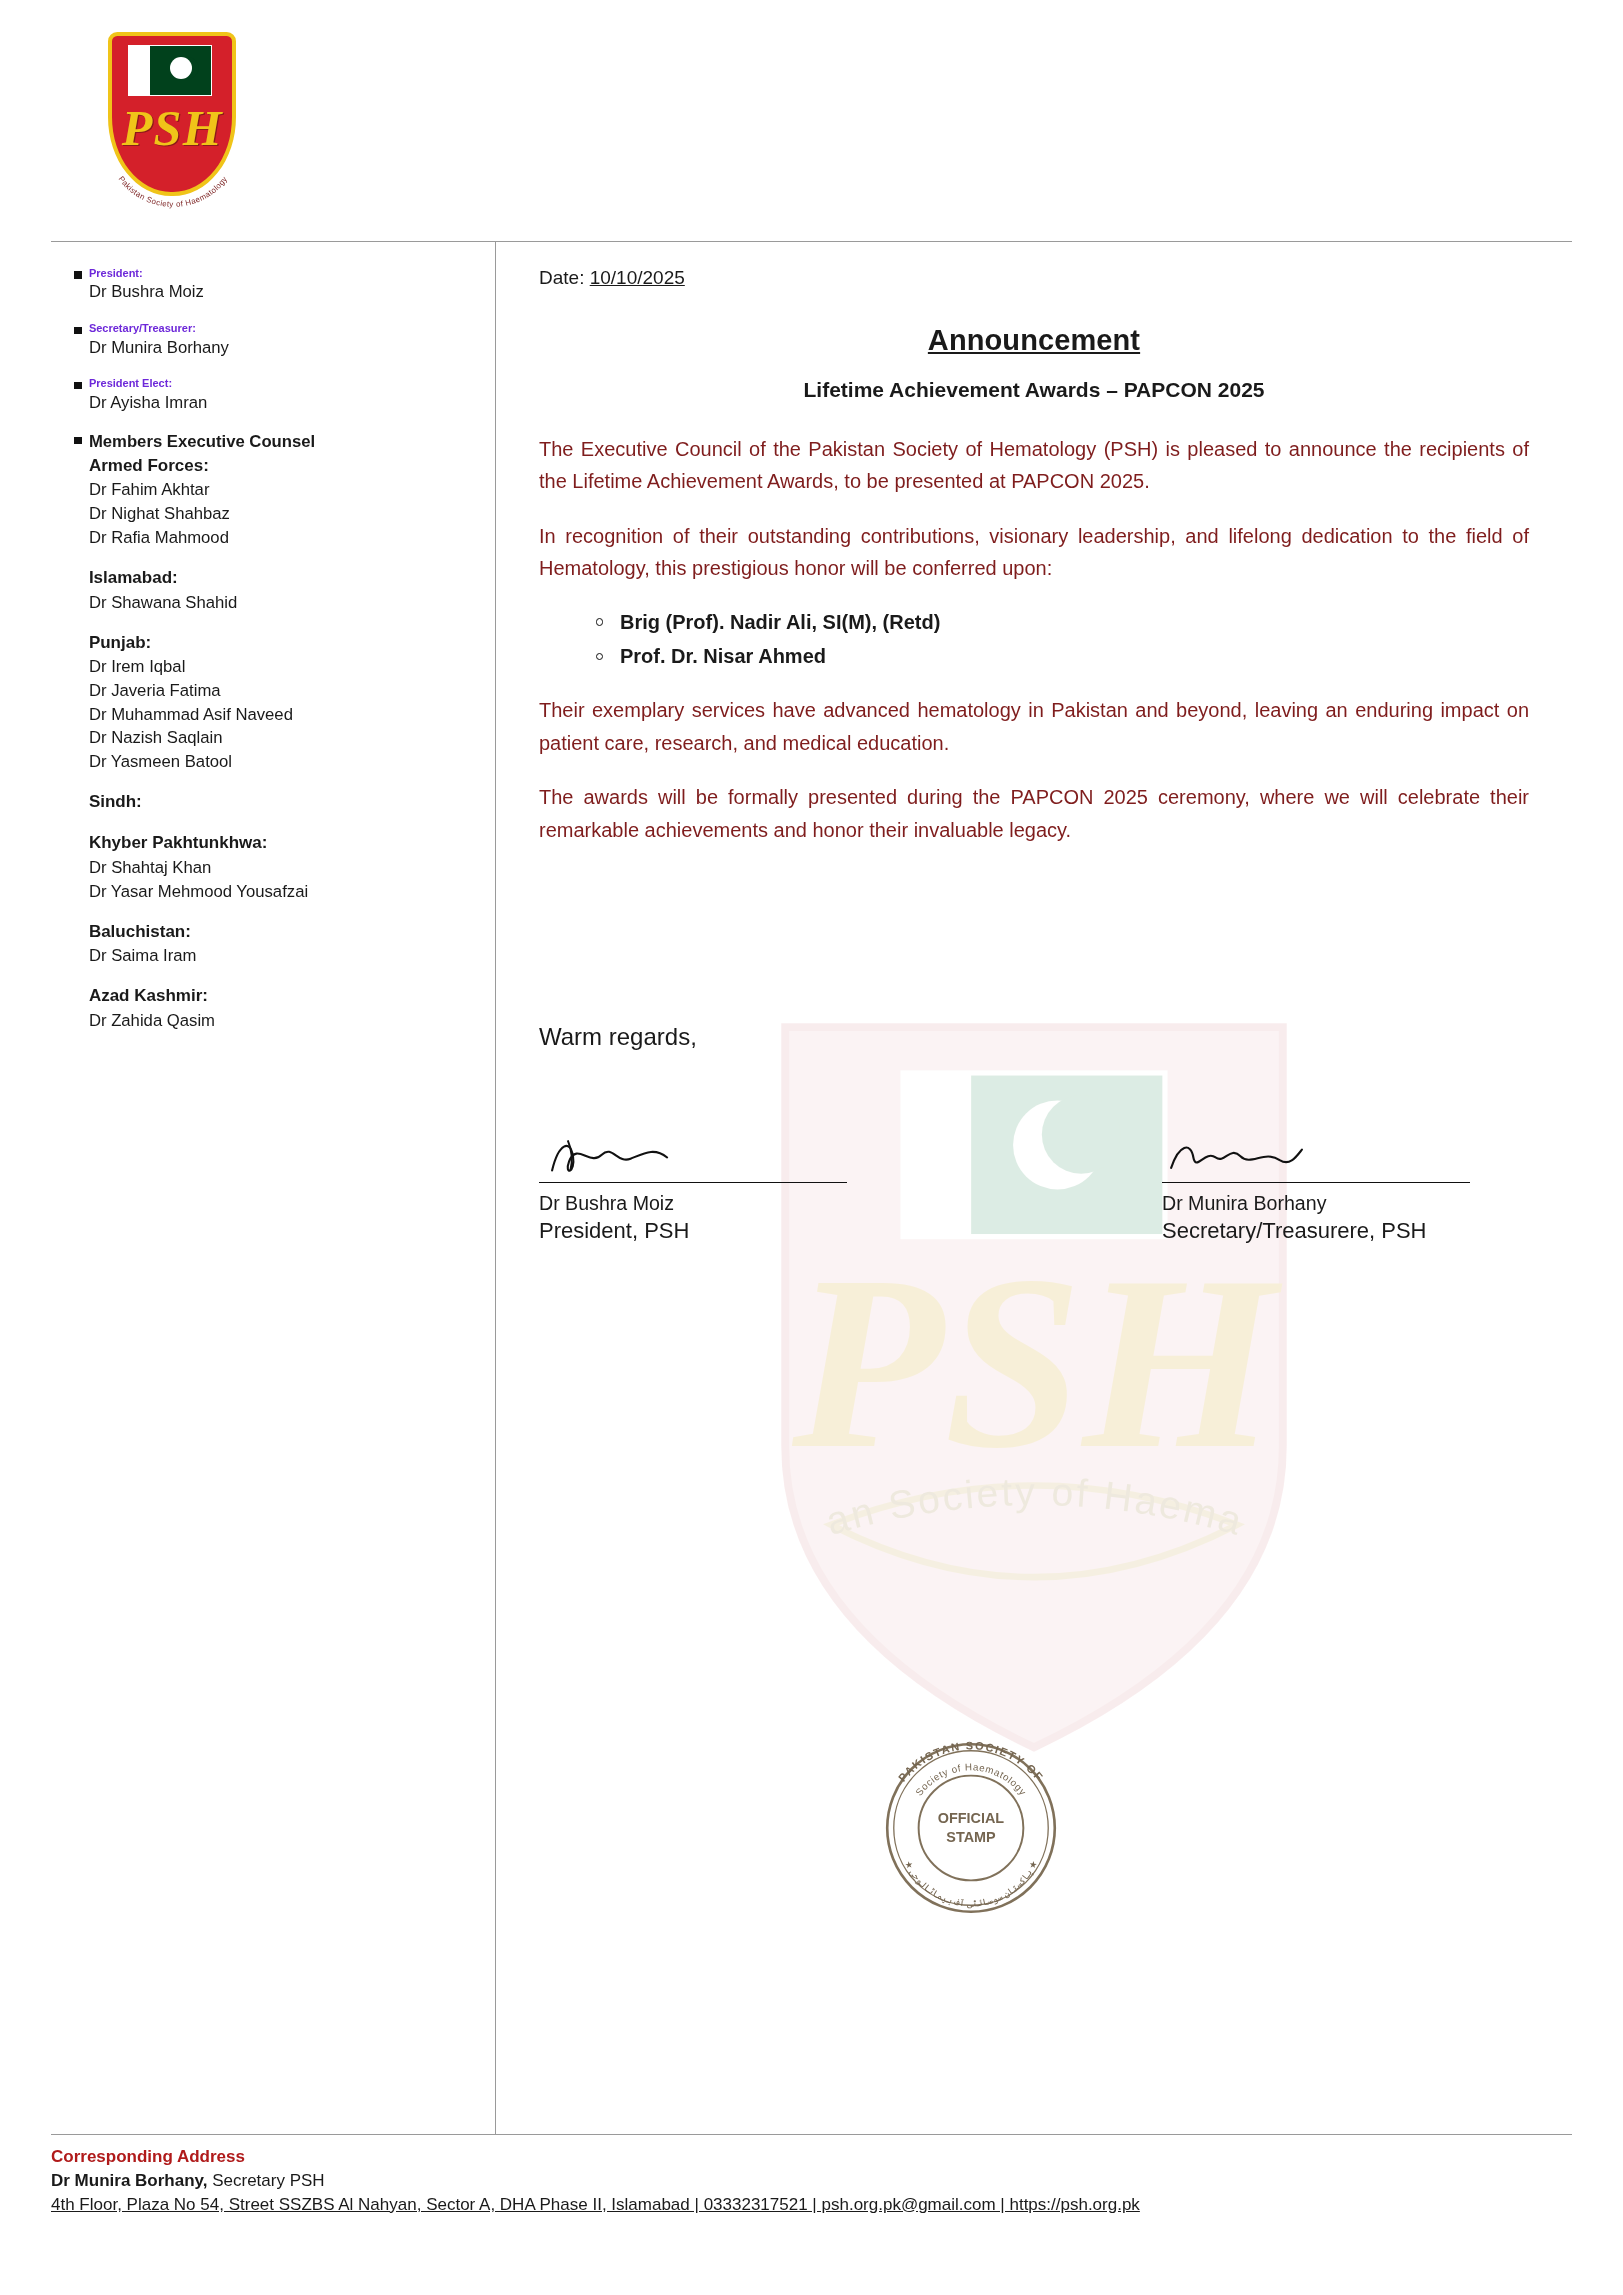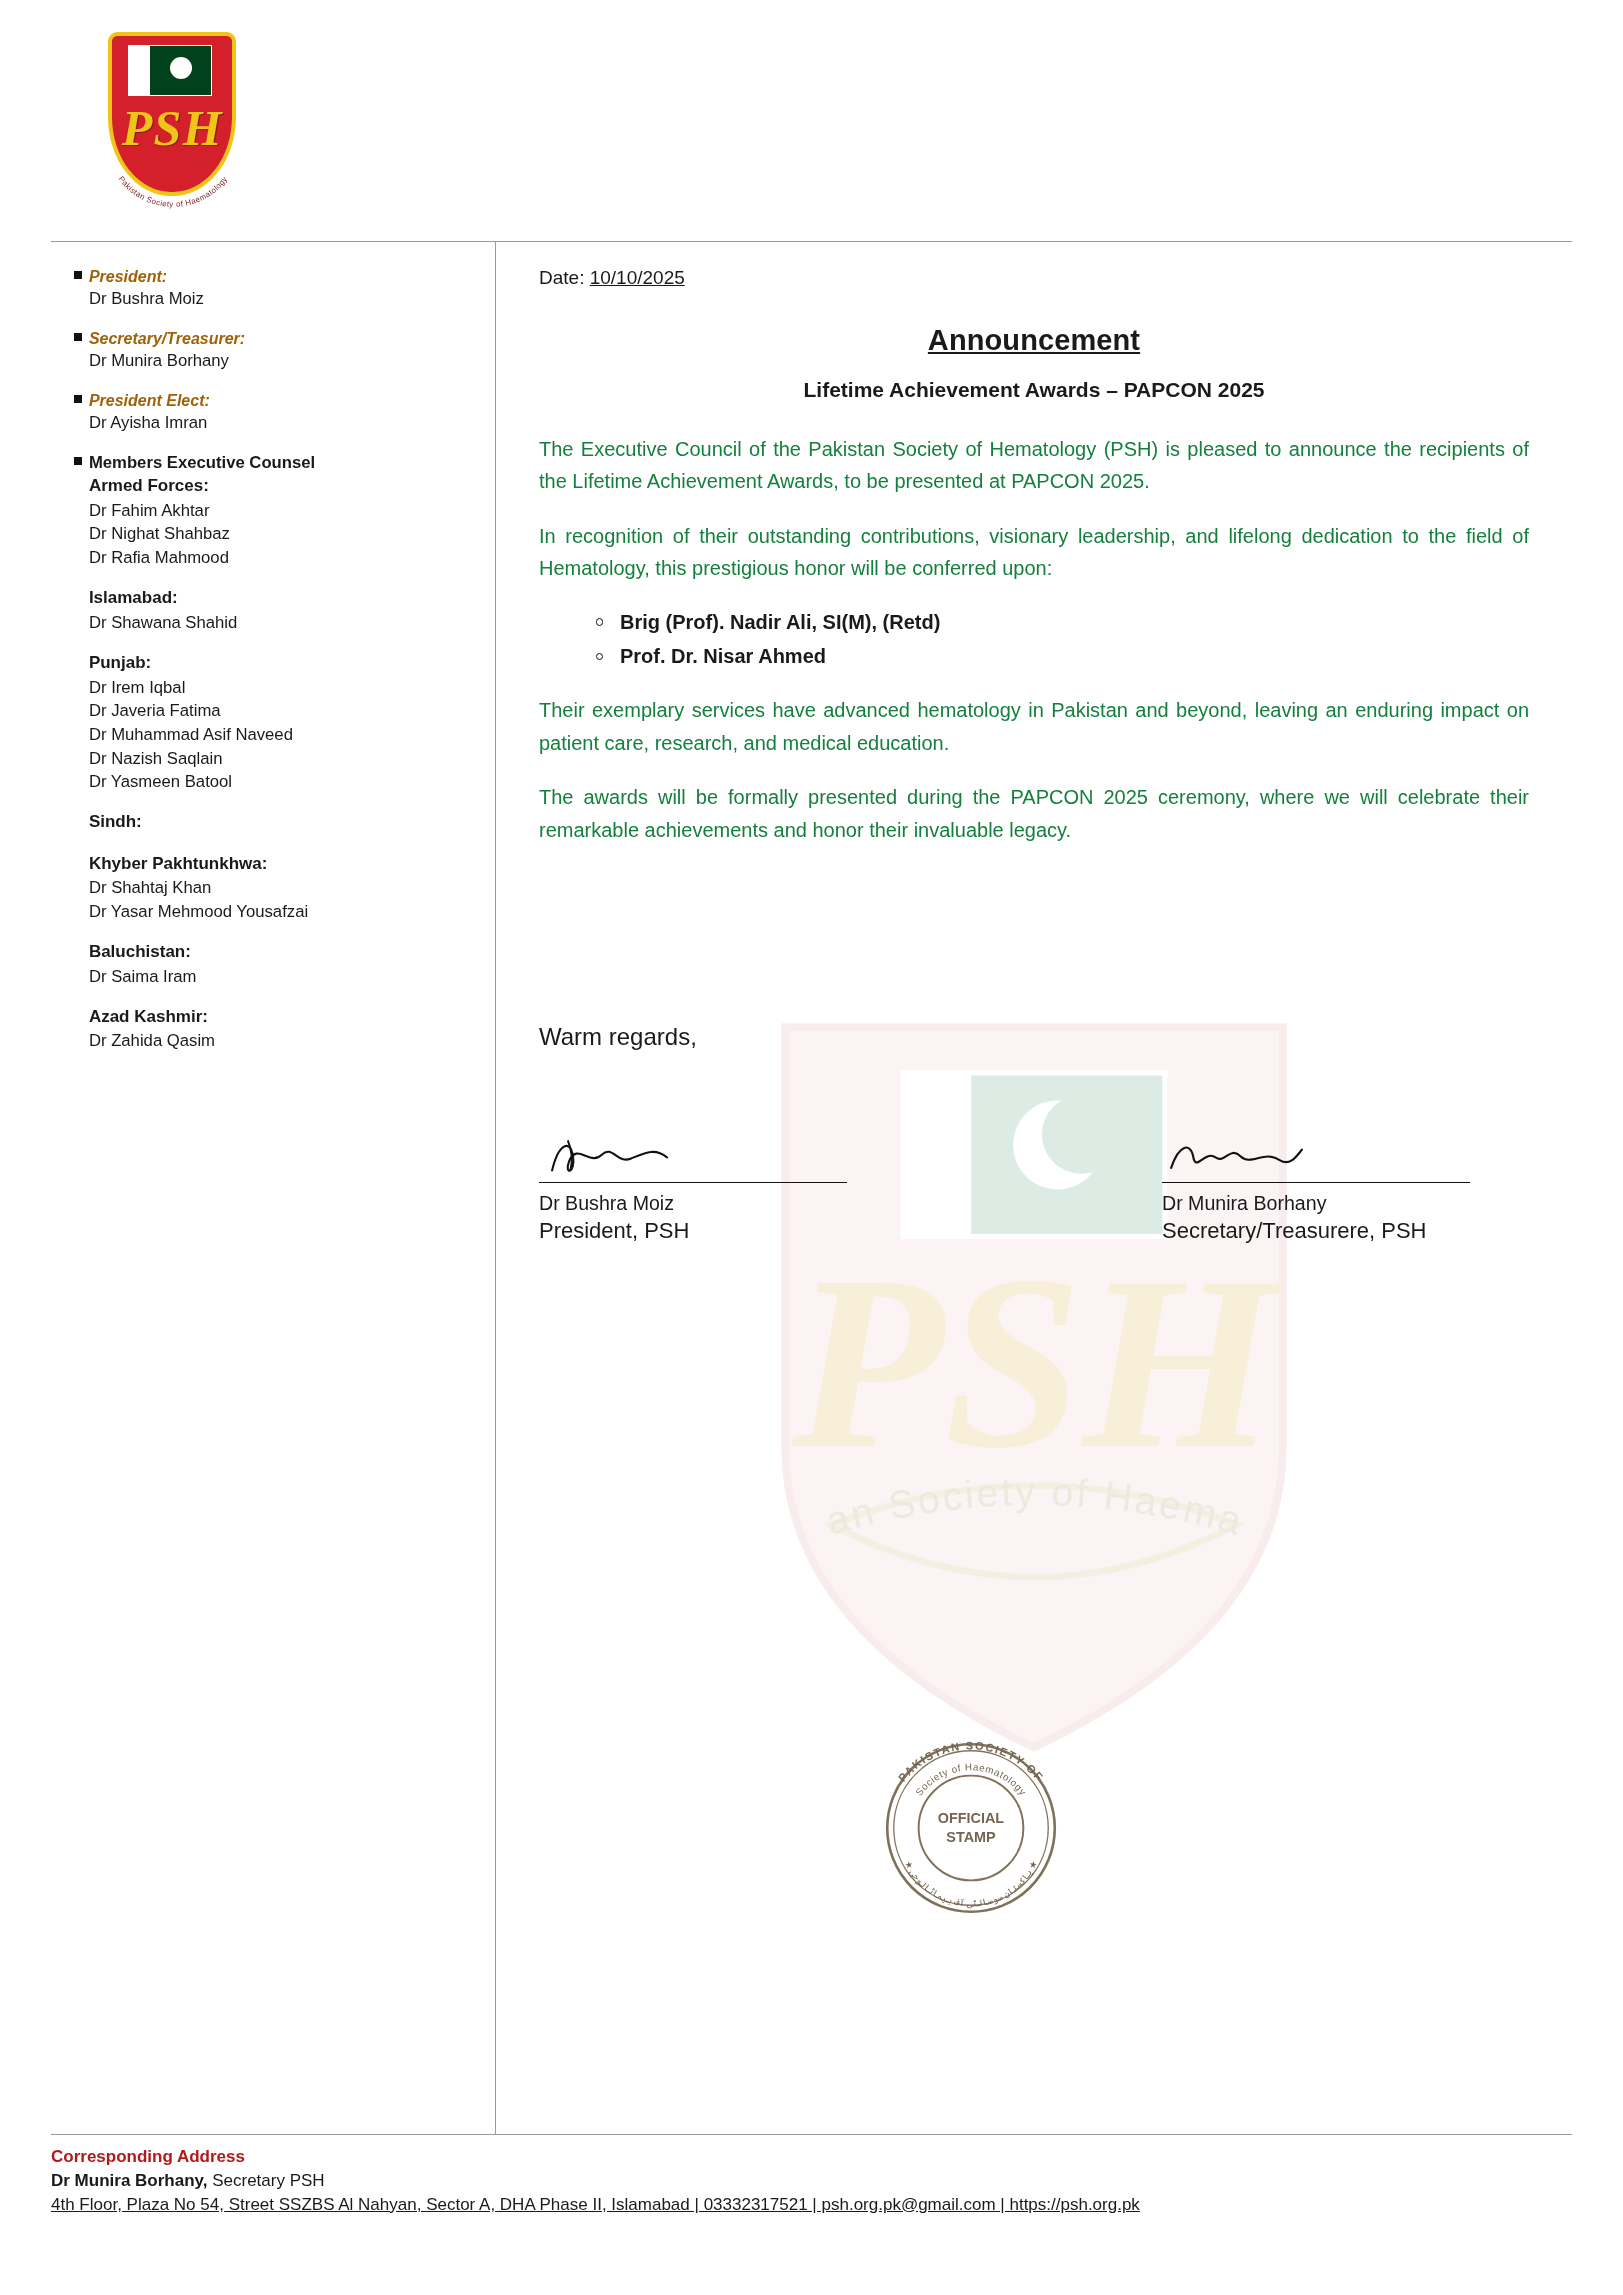--- a/index.html
+++ b/index.html
@@ -122,27 +122,26 @@
   .col-right {
     flex: 1 1 auto;
     padding: 25px 43px 0 43px;
     box-sizing: border-box;
     position: relative;
   }
 
   
   .office-block { margin-bottom: 17px; }
   .office-head {
-    font-size: 16px;
-    font-weight: bold;
-    color: #a16207;
+    font-size: 11px;
+    font-weight: bold;
+    color: #6d28d9;
     position: relative;
     padding-left: 19.6px;
     line-height: 1.35;
-    font-style: italic;
   }
   .office-head .bullet {
     position: absolute;
     left: 5.2px; top: 5.9px;
     width: 7.2px; height: 7.2px;
     background: #111;
   }
   .office-name {
     font-size: 16.7px;
     padding-left: 19.6px;
@@ -198,21 +197,21 @@
     text-align: center;
     font-size: 21px;
     font-weight: bold;
     margin-bottom: 31px;
   }
   .para {
     font-size: 20px;
     line-height: 1.62;
     text-align: justify;
     margin-bottom: 22px;
-    color: #15803d;
+    color: #7f1d1d;
   }
   .award-list {
     margin: 0 0 22px 0;
     padding: 0 0 0 56px;
     list-style: none;
   }
   .award-list li {
     font-size: 20px;
     font-weight: bold;
     line-height: 1.55;

